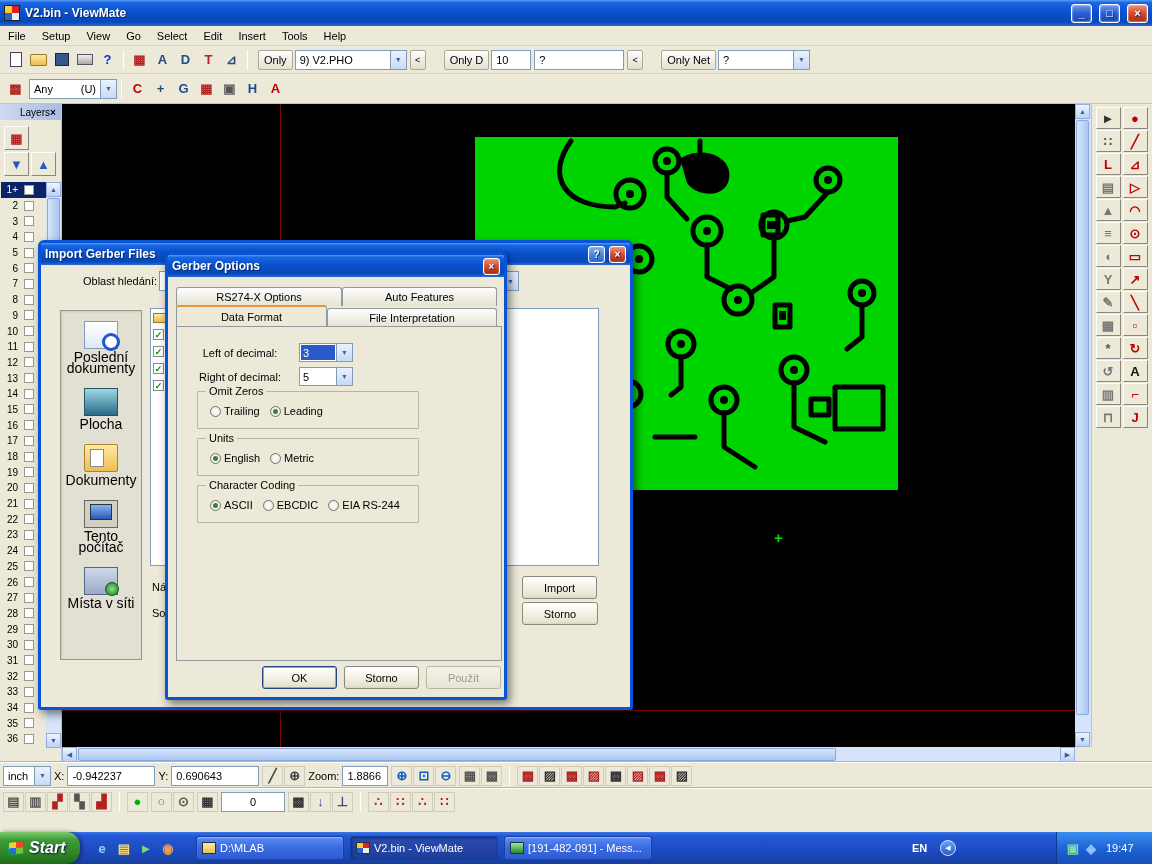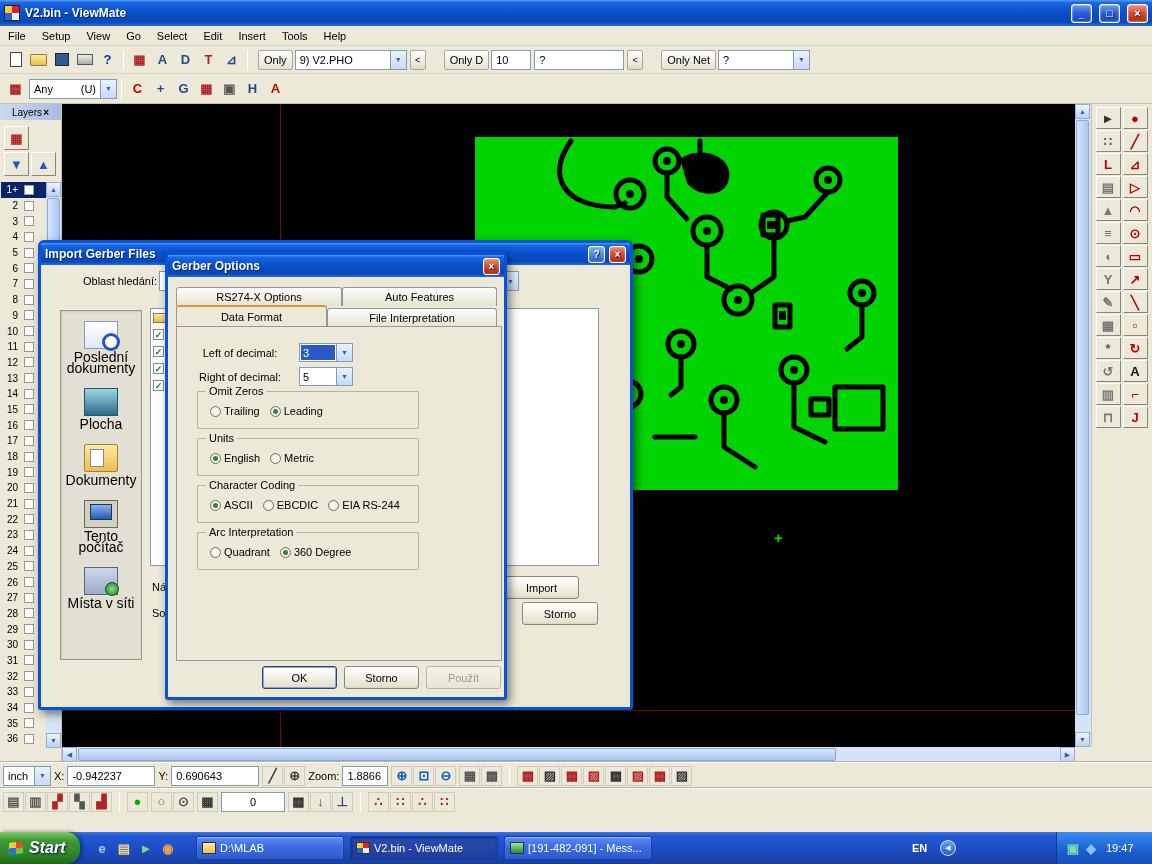--- a/index.html
+++ b/index.html
@@ -29,21 +29,21 @@
 .i-print{width:16px;height:11px;background:linear-gradient(#eee,#aaa);border:1px solid #556}
 .i-help{color:#0633c8;font-size:13px}
 .tgl{height:20px;padding:0 5px;display:flex;align-items:center;border:1px solid #aca89a;border-radius:2px;background:linear-gradient(#fefefe,#e4e1d2);flex:0 0 auto}
 .combo{height:20px;border:1px solid #7f9db9;background:#fff;display:flex;align-items:center;flex:0 0 auto}
 .combo .cval{flex:1;padding:0 4px;white-space:nowrap;overflow:hidden}
 .cbtn{width:16px;height:100%;display:flex;align-items:center;justify-content:center;background:linear-gradient(#eaf2fd,#c8daf6);border-left:1px solid #7f9db9;color:#44639c;font-size:7px}
 .tfield{height:20px;border:1px solid #7f9db9;background:#fff;padding:0 4px;display:flex;align-items:center;flex:0 0 auto}
 .mbtn{width:16px;height:20px;display:flex;align-items:center;justify-content:center;border:1px solid #aca89a;border-radius:2px;background:linear-gradient(#fefefe,#e0ddcd);font-size:9px;flex:0 0 auto}
 
 #layers-panel{left:0;top:104px;width:62px;height:658px;background:#ece9d8;border-right:1px solid #c8c4b4}
-.lphead{height:16px;display:flex;align-items:center;justify-content:space-between;padding:0 12px;background:linear-gradient(90deg,#cdd9f1,#a9bce2);font-size:10px}
+.lphead{height:16px;display:flex;align-items:center;justify-content:space-between;padding:0 20px;background:linear-gradient(90deg,#cdd9f1,#a9bce2);font-size:10px}
 .lpclose{font-weight:bold;cursor:default}
 .lbtn{position:absolute;width:25px;height:24px;border:1px solid;border-color:#fff #8a877a #8a877a #fff;background:#ece9d8;display:flex;align-items:center;justify-content:center}
 .lrow{height:15.7px;display:flex;align-items:center;font-size:10px}
 .lrow.sel{background:#0a246a;color:#fff}
 .lnum{width:20px;text-align:right;padding-right:3px}
 .lchk{width:10px;height:10px;background:#fff;border:1px solid #9a9a8a;margin-left:3px}
 .lscroll{position:absolute;left:46px;top:78px;width:15px;height:566px;background:#d6e3f8}
 
 .sbtn{width:15px;height:15px;background:linear-gradient(#eef4fe,#bcd2f2);border:1px solid #93aede;color:#3b5ba8;display:flex;align-items:center;justify-content:center;font-size:7px}
 .vthumb{position:absolute;left:1px;width:13px;background:linear-gradient(90deg,#d8e6fc,#aac6f0);border:1px solid #89a8dc;border-radius:2px}
@@ -743,21 +743,21 @@
         </div>
       <div class="filelist" style="left:109px;top:43px;width:449px;height:258px">
         <div class="minifolder"></div>
         <div id="file-checks">
             <span class="fchk">✓</span>
             <span class="fchk">✓</span>
             <span class="fchk">✓</span>
             <span class="fchk">✓</span>
           </div>
       </div>
-      <div class="xpbtn" style="position:absolute;left:463px;top:311px;width:72px">Import</div>
+      <div class="xpbtn" style="position:absolute;left:481px;top:311px;width:72px">Import</div>
       <div class="xpbtn" style="position:absolute;left:481px;top:337px;width:76px">Storno</div>
       <span style="position:absolute;left:111px;top:316px">Ná</span>
       <span style="position:absolute;left:111px;top:342px">So</span>
     </div>
   </div>
 
   <div class="xpdlg" id="gerber-dialog" style="left:165px;top:252px;width:342px;height:448px;z-index:20">
     <div class="dtitle">
       <span>Gerber Options</span>
       <span class="spacer"></span>
@@ -824,33 +824,20 @@
                 <label class="gopt">
                   <span class="radio"></span>
                   <span>EBCDIC</span>
                 </label>
                 <label class="gopt">
                   <span class="radio"></span>
                   <span>EIA RS-244</span>
                 </label>
               </div>
             </div>
-            <div class="ggroup">
-              <span class="glabel">Arc Interpretation</span>
-              <div class="gopts">
-                <label class="gopt">
-                  <span class="radio"></span>
-                  <span>Quadrant</span>
-                </label>
-                <label class="gopt">
-                  <span class="radio on"></span>
-                  <span>360 Degree</span>
-                </label>
-              </div>
-            </div>
           </div>
       </div>
       <div style="position:absolute;left:94px;top:389px;display:flex;gap:7px">
         <div class="xpbtn focus">OK</div>
         <div class="xpbtn">Storno</div>
         <div class="xpbtn disabled">Použít</div>
       </div>
     </div>
   </div>
 

